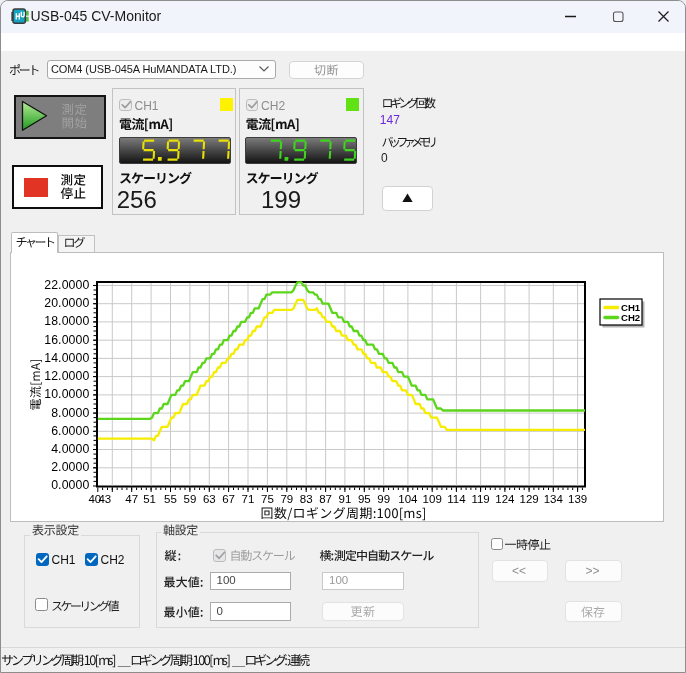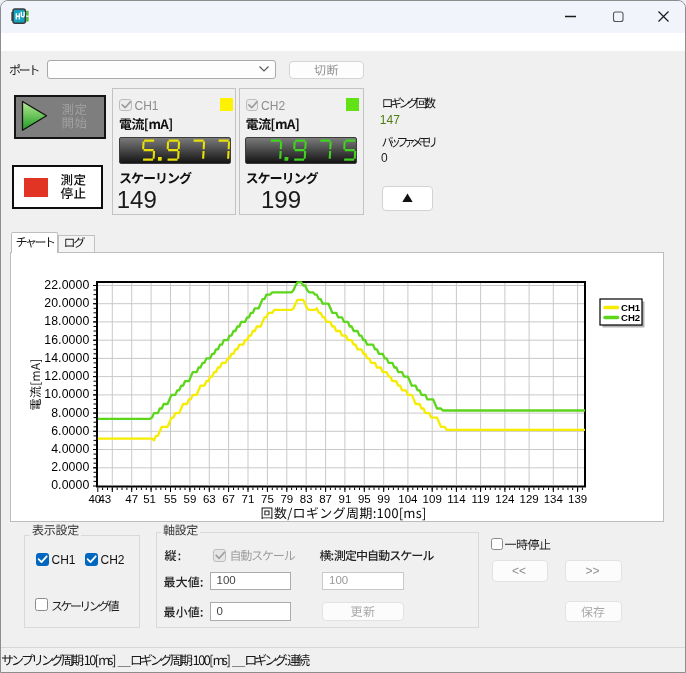--- a/index.html
+++ b/index.html
@@ -11,42 +11,44 @@
 .disp{background:linear-gradient(#7a7a7a,#141414);border:1px solid #3c3c3c;border-radius:2px}
 .big{font-size:24px;color:#1a1a1a}
 .gbox{border:1px solid #d9d9d9}
 .tbox{background:#fff;border:1px solid #ababab;font-size:11.5px;color:#444;padding:1.5px 0 0 6px}
 .btn{background:#fcfcfc;border:1px solid #e2e2e2;border-radius:4px}
 #status{left:0;top:646px;width:100%;height:27px;background:#f0f0f0;border-top:1px solid #d8d8d8}
 </style></head><body>
 <div id="win">
 <div class="abs" id="title"></div>
 <div class="abs" id="strip"></div>
+<div class="abs" id="ttext">USB-045 CV-Monitor</div>
 
 <div class="abs" style="left:45.5px;top:58.5px;width:229.5px;height:19.5px;background:#fdfdfd;border:1px solid #a9a9a9;border-radius:3px"></div>
+<div class="abs" style="left:50px;top:62.2px;font-size:11px;color:#1b1b1b;letter-spacing:-0.1px">COM4 (USB-045A HuMANDATA LTD.)</div>
 <div class="abs" style="left:287.5px;top:60px;width:75.5px;height:17.5px;background:#fdfdfd;border:1px solid #d4d4d4;border-radius:4px"></div>
 
 <div class="abs" style="left:12.5px;top:94px;width:92.5px;height:44px;background:#7e7e7e;border:2px solid #141414"></div>
 <div class="abs" style="left:11px;top:163.5px;width:90.5px;height:44.5px;background:#fff;border:2px solid #0d0d0d"></div>
 <div class="abs" style="left:22.5px;top:176.5px;width:24.5px;height:19px;background:#e23425"></div>
 
 <div class="abs panel" style="left:111px;top:87px;width:124.2px;height:126.5px"></div>
 <div class="abs panel" style="left:237.6px;top:87px;width:125.7px;height:126.5px"></div>
 <div class="abs" style="left:118px;top:97.5px;width:12.5px;height:12.5px;background:#ececec;border:1px solid #bdbdbd;border-radius:3px"></div>
 <div class="abs" style="left:244.6px;top:97.5px;width:12.5px;height:12.5px;background:#ececec;border:1px solid #bdbdbd;border-radius:3px"></div>
 <div class="abs" style="left:133.5px;top:97.5px;font-size:12px;color:#8c8c8c">CH1</div>
 <div class="abs" style="left:260.1px;top:97.5px;font-size:12px;color:#8c8c8c">CH2</div>
 <div class="abs" style="left:218.5px;top:96.5px;width:13px;height:13.5px;background:#fef200"></div>
 <div class="abs" style="left:345.1px;top:96.5px;width:13px;height:13.5px;background:#62e215"></div>
 <div class="abs disp" style="left:117.5px;top:135.5px;width:112px;height:27.5px"></div>
 <div class="abs disp" style="left:244.1px;top:135.5px;width:112px;height:27.5px"></div>
-<div class="abs big" style="left:115.7px;top:185px">149</div>
+<div class="abs big" style="left:115.7px;top:185px">256</div>
 <div class="abs big" style="left:260px;top:185px">199</div>
 
-<div class="abs" style="left:378.8px;top:111.5px;font-size:12px;color:#4d7c0f">147</div>
+<div class="abs" style="left:378.8px;top:111.5px;font-size:12px;color:#6d28d9">147</div>
 <div class="abs" style="left:380px;top:149.8px;font-size:12px;color:#1a1a1a">0</div>
 <div class="abs" style="left:381px;top:184.5px;width:51px;height:25.5px;background:#fff;border:1px solid #d2d2d2;border-radius:4px"></div>
 
 <div class="abs" style="left:9px;top:250.5px;width:653.5px;height:270px;background:#fff;border:1px solid #bdbdbd"></div>
 <div class="abs" style="left:56.5px;top:233.5px;width:37.5px;height:17px;background:#f4f4f4;border:1px solid #c2c2c2;border-bottom:none"></div>
 <div class="abs" style="left:10px;top:230.5px;width:46.5px;height:21px;background:#fff;border:1px solid #bdbdbd;border-bottom:none;border-radius:2px 2px 0 0"></div>
 
 <div class="abs gbox" style="left:23px;top:533.5px;width:116px;height:93px"></div>
 <div class="abs" style="left:29px;top:527px;width:51px;height:10px;background:#f0f0f0"></div>
 <div class="abs gbox" style="left:154.5px;top:531px;width:323.5px;height:96px"></div>

